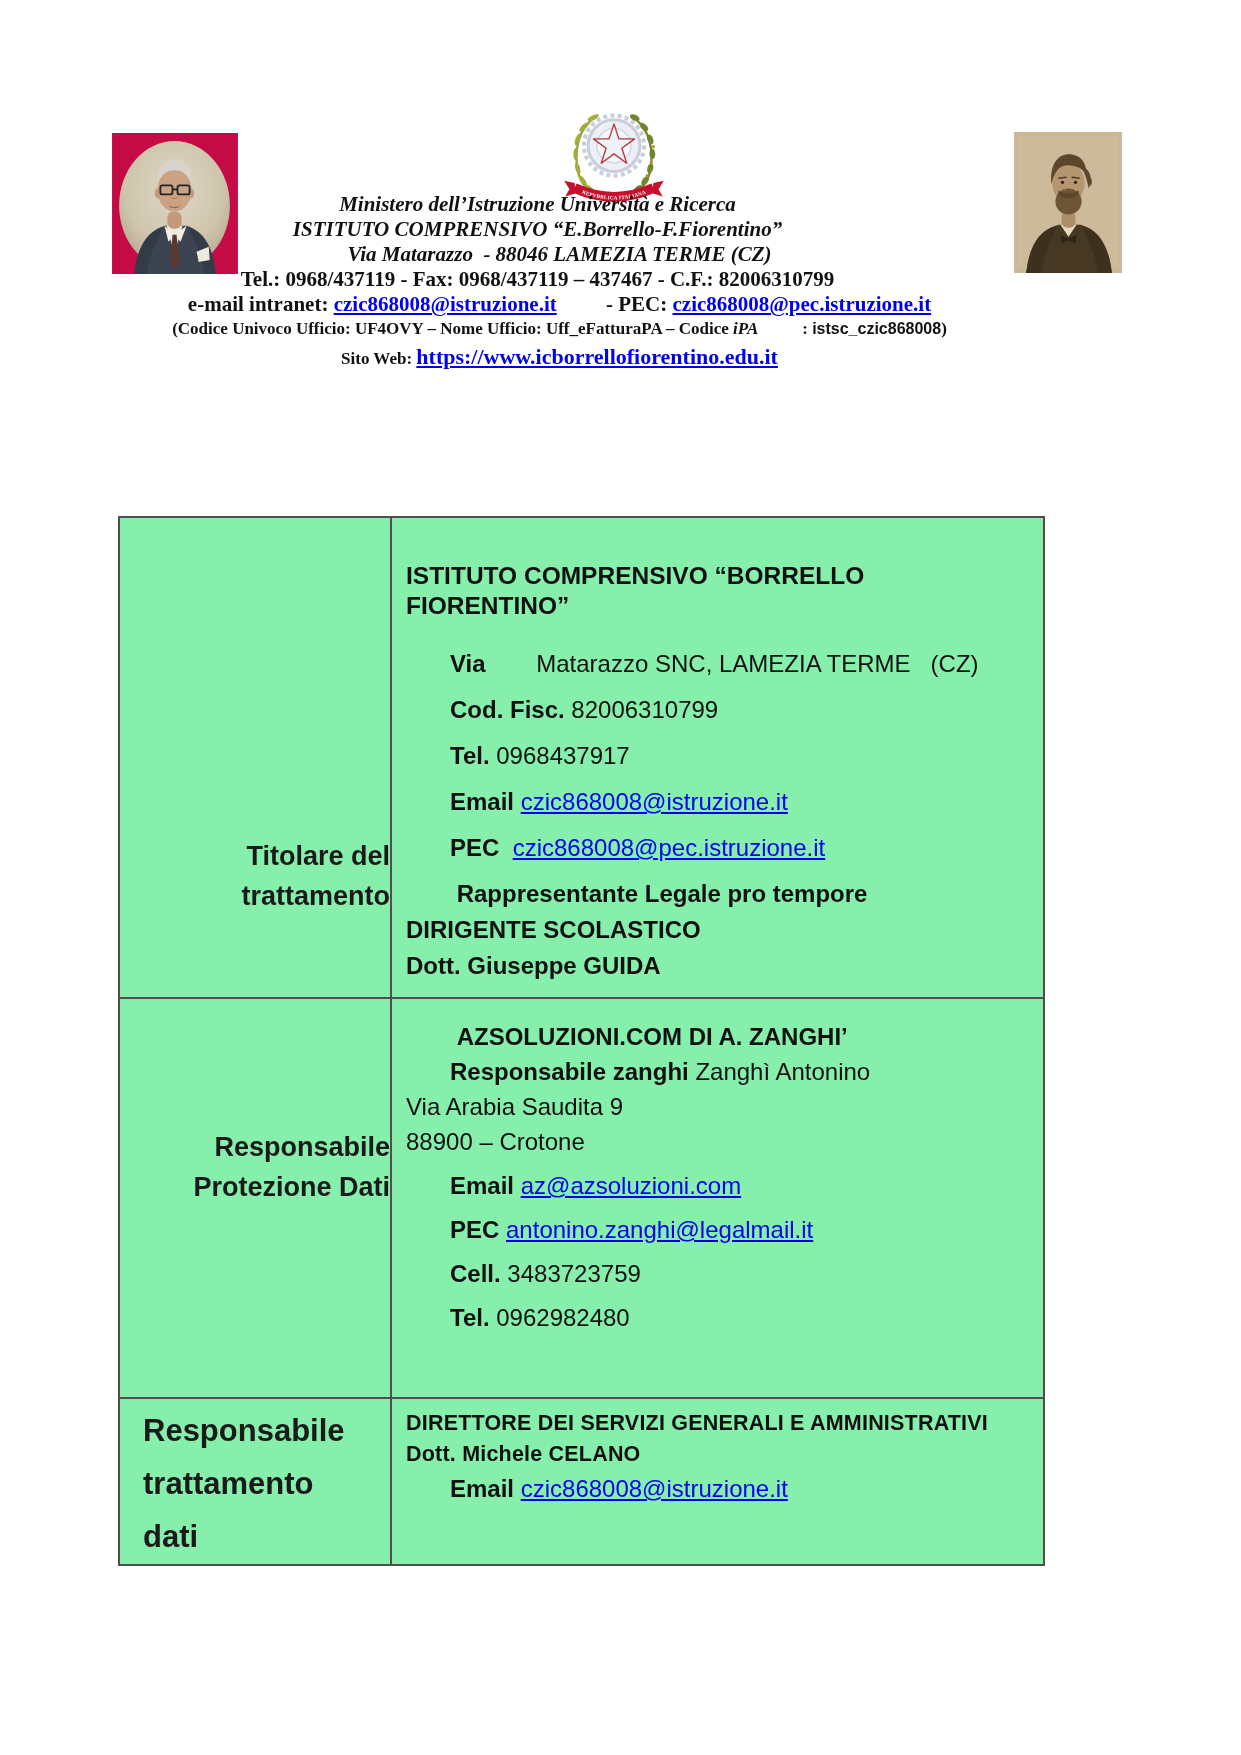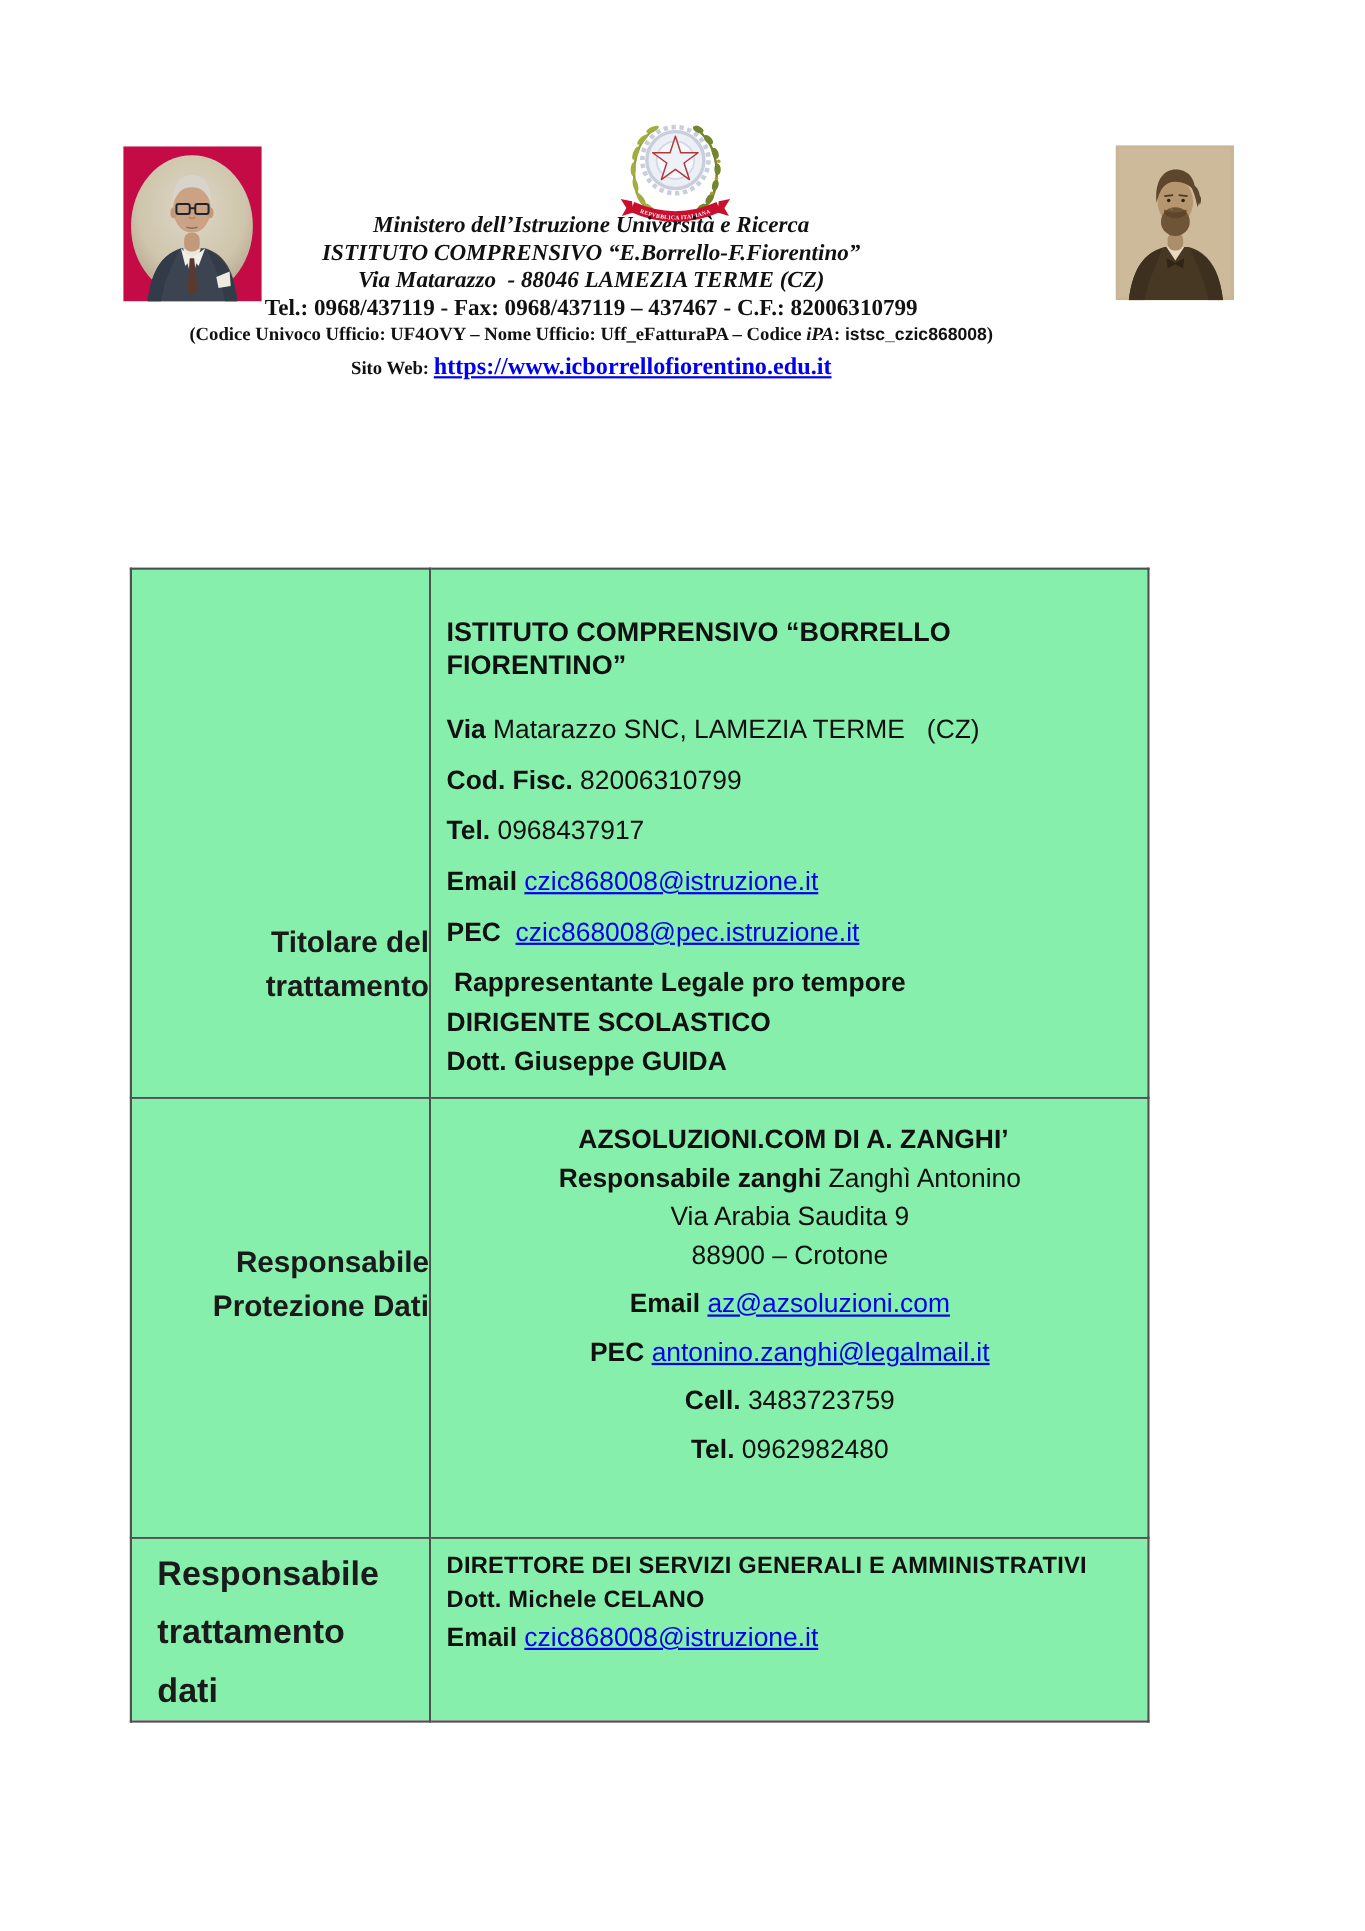--- a/index.html
+++ b/index.html
@@ -14,37 +14,37 @@
              font-family:"Liberation Serif",serif;}
   .h-line{margin:0;line-height:25px;}
   .h-it{font-style:italic;font-weight:700;font-size:21px;}
   .h-b{font-weight:700;font-size:21px;}
   .h-small{font-weight:700;font-size:17px;line-height:24px;}
   .ipa{font-style:italic;}
   .codeval{font-family:"Liberation Sans",sans-serif;font-size:16px;font-weight:700;}
   .h-sito{font-weight:700;font-size:17px;line-height:28px;margin-top:2px;}
   .sito-link{font-size:22px;}
   a.lnk{color:#0000EE;text-decoration:underline;}
-  .pre{white-space:pre-wrap;}
+  .pre{white-space:pre-wrap;padding-left:44px;}
   
   .doc-title{position:absolute;left:497px;top:399px;font-size:34px;font-weight:700;
              letter-spacing:0px;color:#1a1a1a;}
   
   table.contacts{position:absolute;left:118px;top:516px;width:917px;border-collapse:collapse;
                  table-layout:fixed;}
   table.contacts td{border:2px solid #4f4f4f;vertical-align:top;position:relative;background:#86efac;}
   .col-label{width:268px;}
   .col-content{width:649px;}
   .rowlabel{position:absolute;left:0;right:0;text-align:right;font-weight:700;
             font-size:27px;line-height:40px;color:#1a1a1a;}
   .rl1{top:318px;}
   .rl2{top:128px;}
   .rowlabel3{padding:4px 0 0 22px;font-weight:700;font-size:31px;line-height:53px;color:#1a1a1a;}
   .cell1{padding:42px 12px 0 13px;}
-  .cell2{padding:22px 12px 0 13px;text-align:center;}
+  .cell2{padding:22px 12px 0 13px;}
   .cell3{padding:8px 10px 0 13px;}
   .cl{font-size:24px;line-height:30px;margin:0 0 16px 0;}
   .cl-head1{font-weight:700;font-size:24.5px;margin-bottom:28px;}
   .cl-rep{font-weight:700;margin:0 0 6px 0;}
   .cl2a{margin:0 0 5px 0;}
   .cl2b{margin:0 0 14px 0;}
   .cl3{font-size:21.5px;line-height:31px;margin:0;font-weight:700;letter-spacing:0.2px;}
   .cl3email{font-size:24px;line-height:33px;margin:2px 0 0 0;}
   .lbl{font-weight:700;}
   .val{font-weight:400;}
@@ -153,20 +153,23 @@
       <path d="M57,45 L65,46" stroke="#4A3823" stroke-width="1.5"></path>
       <path d="M48,57 L52,58" stroke="#8A6F4C" stroke-width="1"></path>
     </svg>
   </div>
 
   <div class="head-text">
     <p class="h-line h-it">Ministero dell’Istruzione Università e Ricerca</p>
     <p class="h-line h-it">ISTITUTO COMPRENSIVO “E.Borrello-F.Fiorentino”</p>
     <p class="h-line h-it pre">Via Matarazzo  - 88046 LAMEZIA TERME (CZ)</p>
     <p class="h-line h-b">Tel.: 0968/437119 - Fax: 0968/437119 – 437467 - C.F.: 82006310799</p>
+    <p class="h-line h-b">
+      <span class="pre">e-mail intranet: </span><a href="#" class="lnk">czic868008@istruzione.it</a><span class="pre"> - PEC: </span><a href="#" class="lnk">czic868008@pec.istruzione.it</a>
+    </p>
     <p class="h-line h-small">
       <span class="pre">(Codice Univoco Ufficio: UF4OVY – Nome Ufficio: Uff_eFatturaPA – Codice </span><span class="ipa">iPA</span><span class="pre">: </span><span class="codeval">istsc_czic868008</span><span>)</span>
     </p>
     <p class="h-line h-sito">
       <span class="pre">Sito Web: </span><a href="#" class="lnk sito-link">https://www.icborrellofiorentino.edu.it</a>
     </p>
   </div>
 
 
   <table class="contacts">

